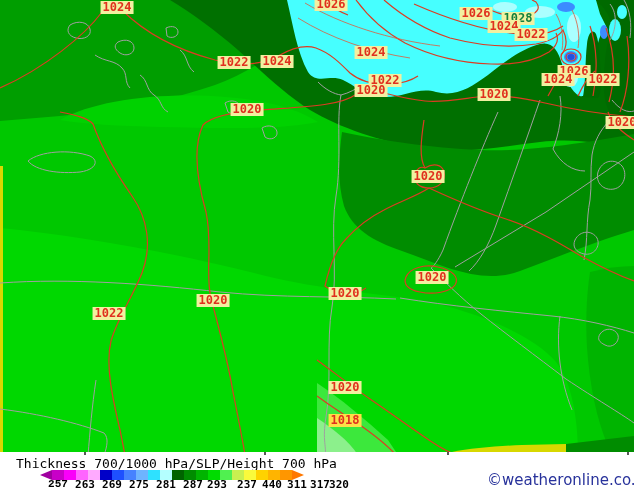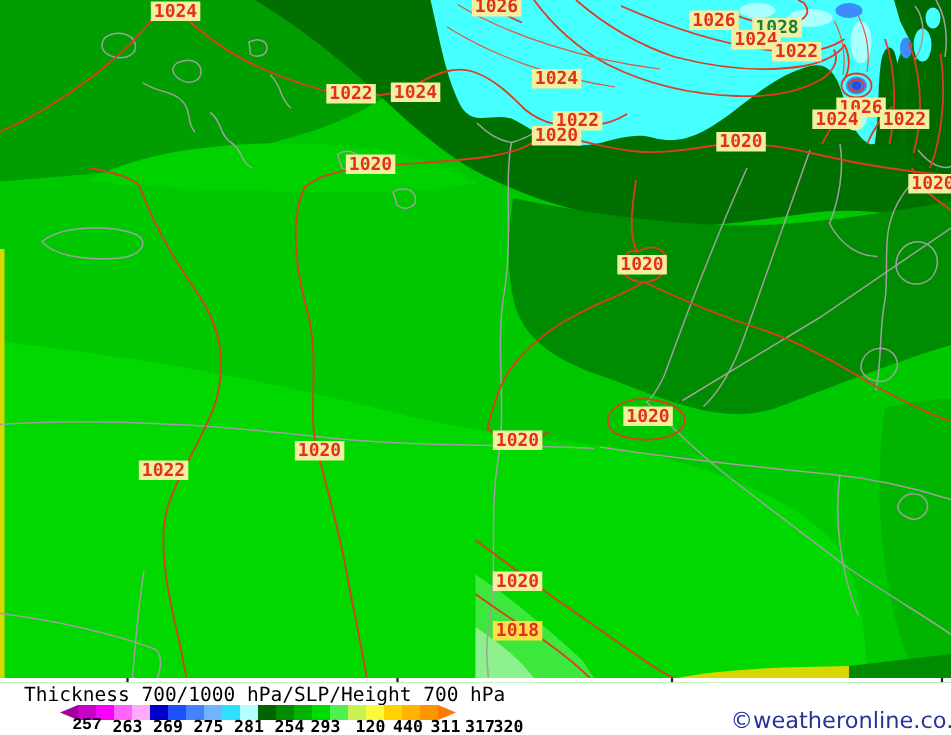--- a/index.html
+++ b/index.html
@@ -163,23 +163,23 @@
         <div class="cbcell" style="background: rgb(255, 180, 0);"></div>
         <div class="cbcell" style="background: rgb(255, 150, 0);"></div>
       </div>
     <div id="cbArrowR" style="border-left: 12px solid rgb(255, 120, 0);"></div>
     <div id="cbticks">
         <span class="cbtick" style="left: 58px; font-family: Liberation Mono, monospace;">257</span>
         <span class="cbtick" style="left: 85px;">263</span>
         <span class="cbtick" style="left: 112px;">269</span>
         <span class="cbtick" style="left: 139px;">275</span>
         <span class="cbtick" style="left: 166px;">281</span>
-        <span class="cbtick" style="left: 193px;">254</span>
+        <span class="cbtick" style="left: 193px;">287</span>
         <span class="cbtick" style="left: 217px;">293</span>
-        <span class="cbtick" style="left: 247px;">120</span>
+        <span class="cbtick" style="left: 247px;">237</span>
         <span class="cbtick" style="left: 272px;">440</span>
         <span class="cbtick" style="left: 297px;">311</span>
         <span class="cbtick" style="left: 320px;">317</span>
         <span class="cbtick" style="left: 339px;">320</span>
       </div>
     <div id="copyright">©weatheronline.co.uk</div>
   </div>
 
 </div>
 

